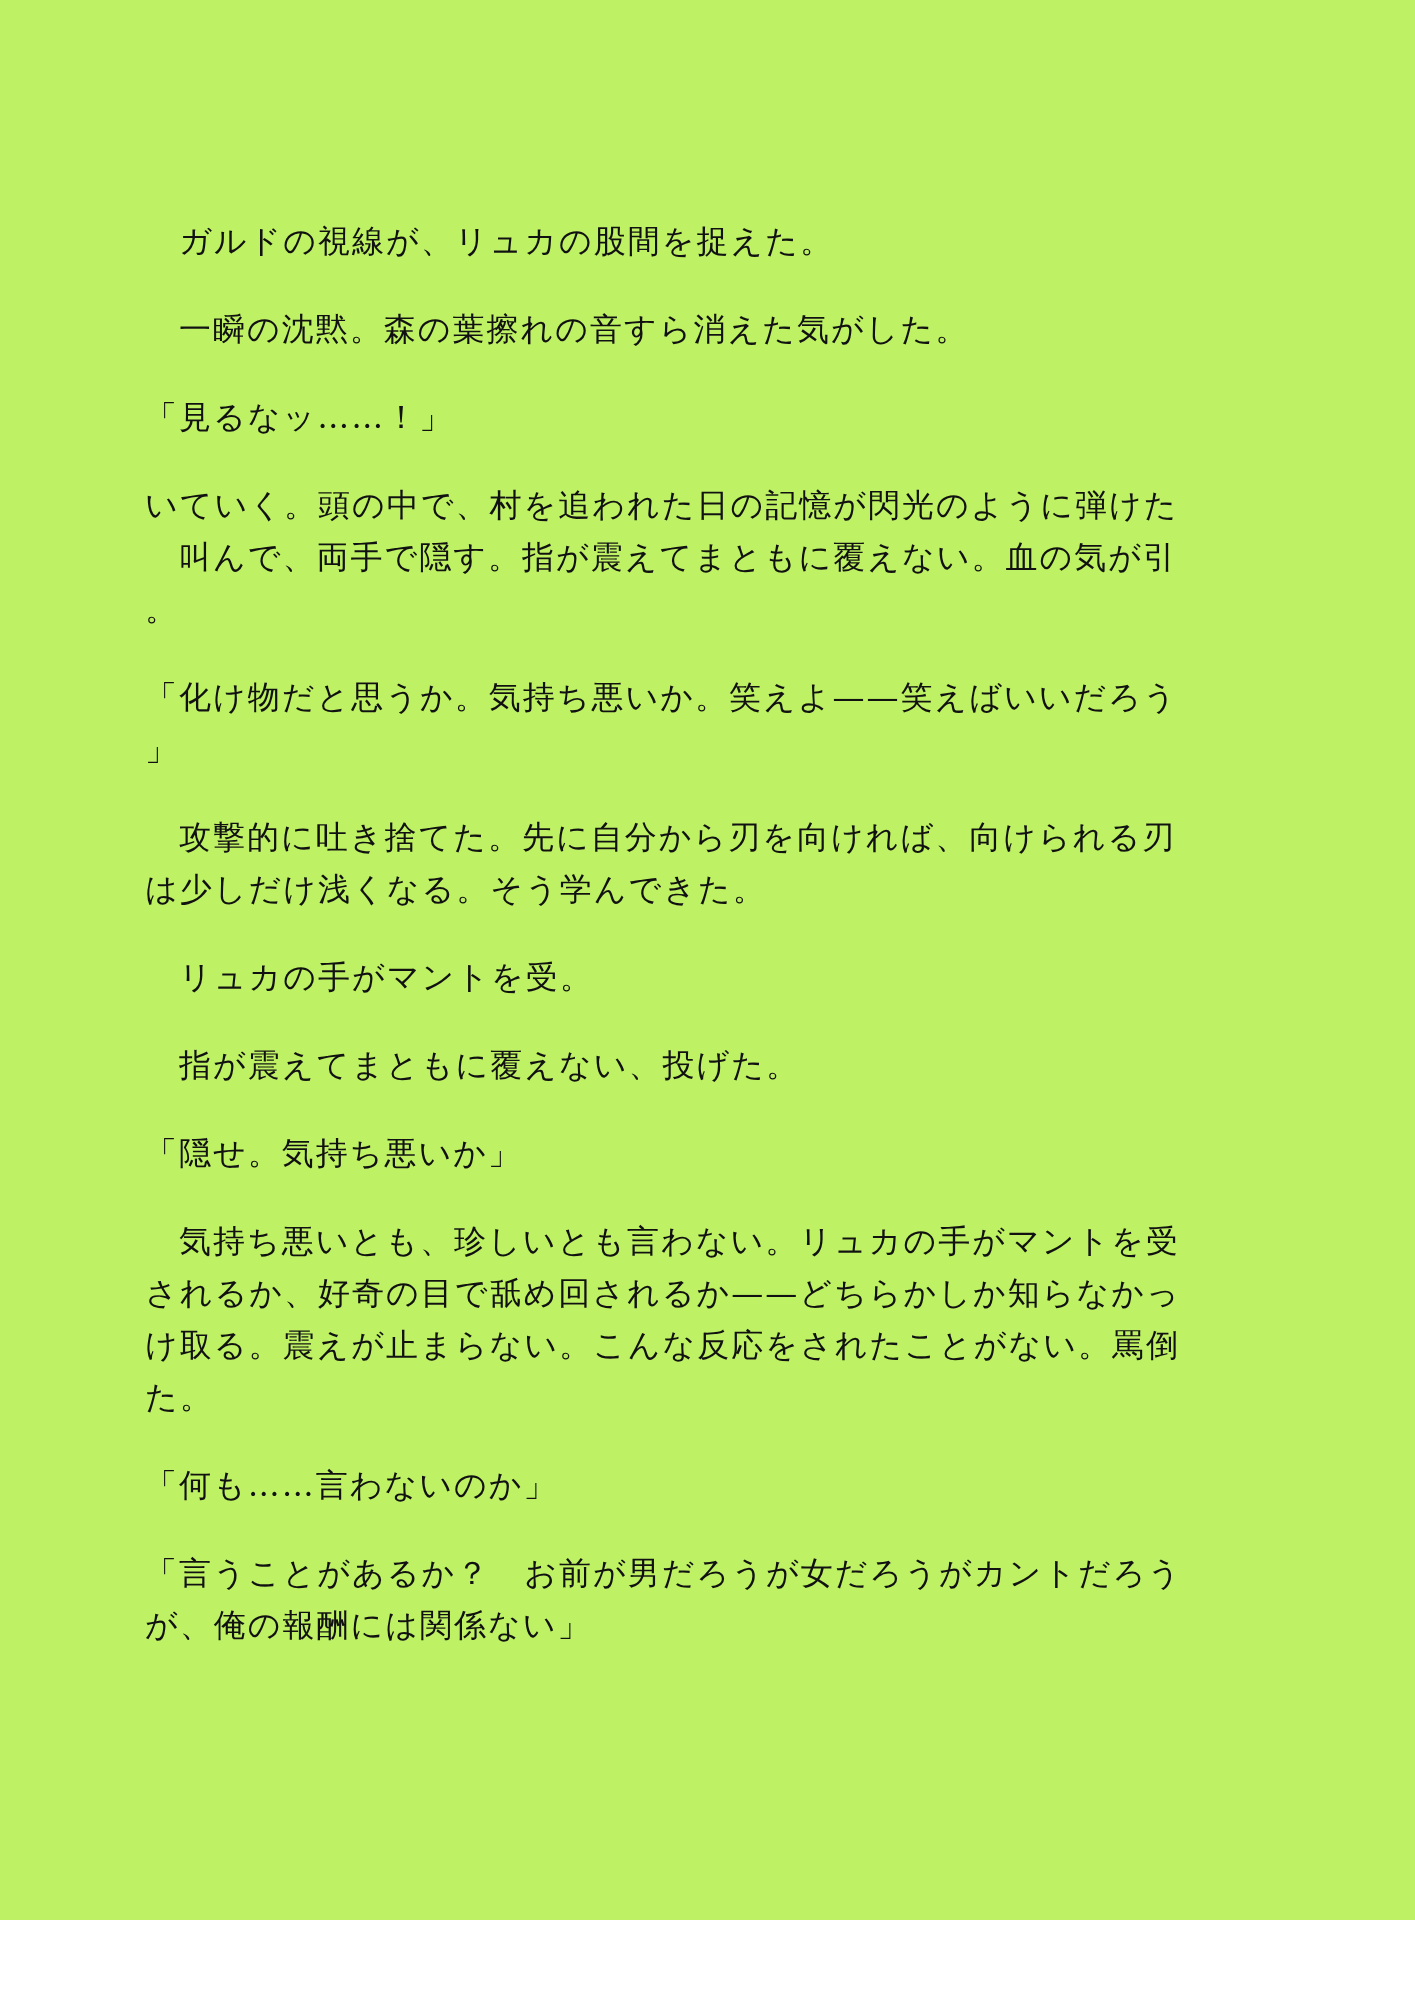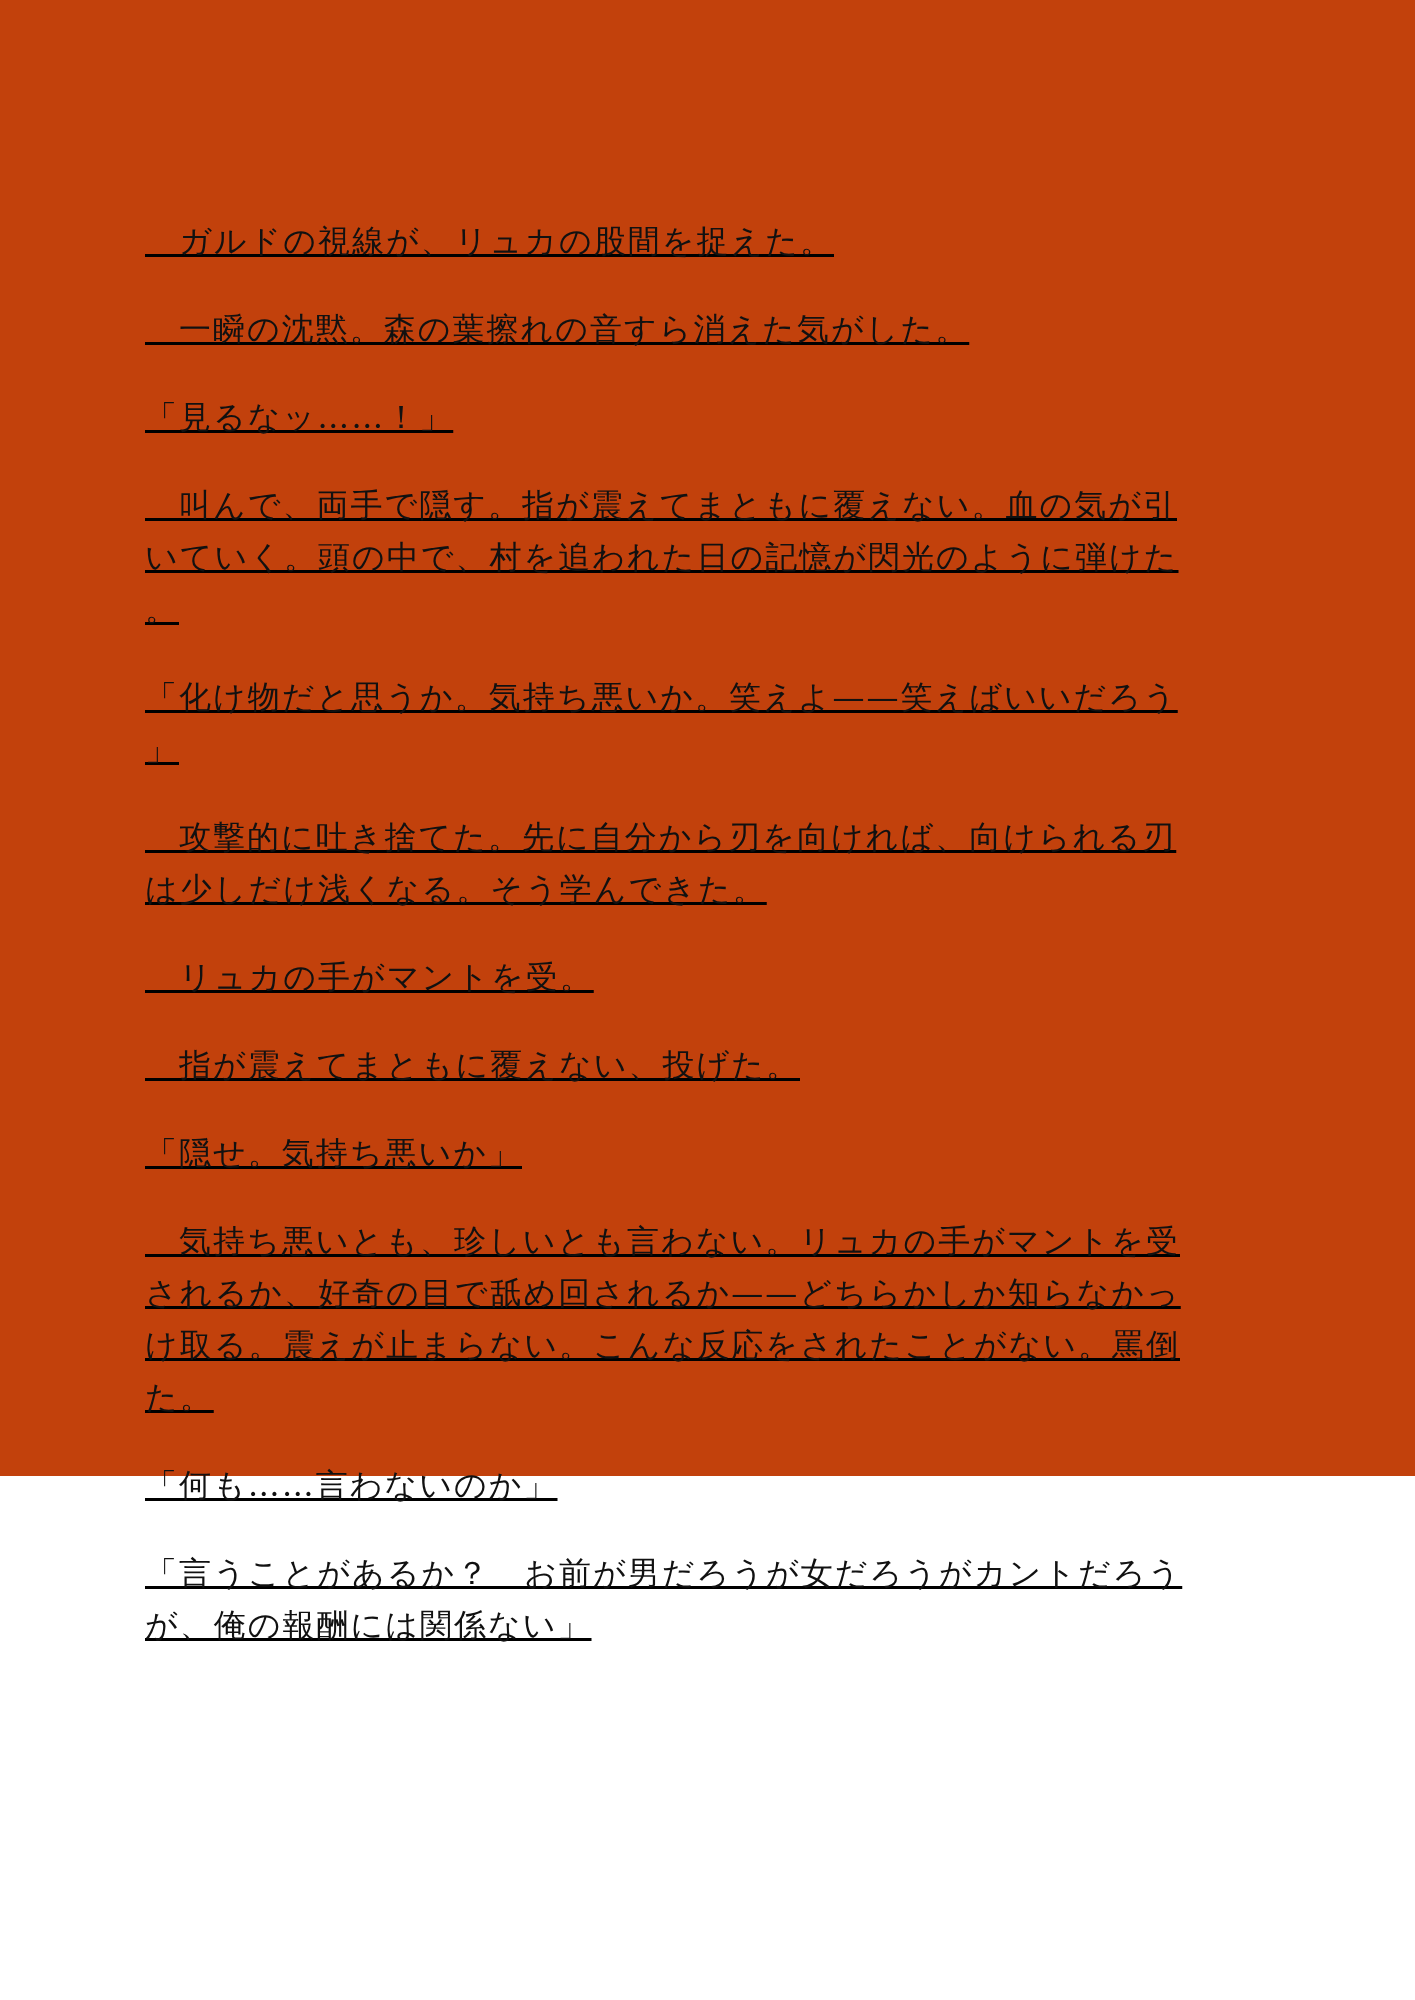--- a/index.html
+++ b/index.html
@@ -9,24 +9,23 @@
   }
   body {
     width: 1415px;
     height: 2000px;
     position: relative;
     overflow: hidden;
   }
   .page {
     box-sizing: border-box;
     width: 1415px;
-    height: 1476px;
+    height: 1920px;
     padding: 215px 230px 0 145px;
-    background: #c2410c;
-    text-decoration: underline;
+    background: #bef264;
   }
   .para {
     margin: 0 0 36px 0;
     padding: 0;
   }
   .line {
     display: block;
     font-family: "DejaVu Serif", "Liberation Serif", serif;
     font-size: 32px;
     line-height: 52px;
@@ -44,22 +43,22 @@
       <p class="para">
         <span class="line">　ガルドの視線が、リュカの股間を捉えた。</span>
       </p>
       <p class="para">
         <span class="line">　一瞬の沈黙。森の葉擦れの音すら消えた気がした。</span>
       </p>
       <p class="para">
         <span class="line">「見るなッ……！」</span>
       </p>
       <p class="para">
+        <span class="line">いていく。頭の中で、村を追われた日の記憶が閃光のように弾けた</span>
         <span class="line">　叫んで、両手で隠す。指が震えてまともに覆えない。血の気が引</span>
-        <span class="line">いていく。頭の中で、村を追われた日の記憶が閃光のように弾けた</span>
         <span class="line">。</span>
       </p>
       <p class="para">
         <span class="line">「化け物だと思うか。気持ち悪いか。笑えよ——笑えばいいだろう</span>
         <span class="line">」</span>
       </p>
       <p class="para">
         <span class="line">　攻撃的に吐き捨てた。先に自分から刃を向ければ、向けられる刃</span>
         <span class="line">は少しだけ浅くなる。そう学んできた。</span>
       </p>

